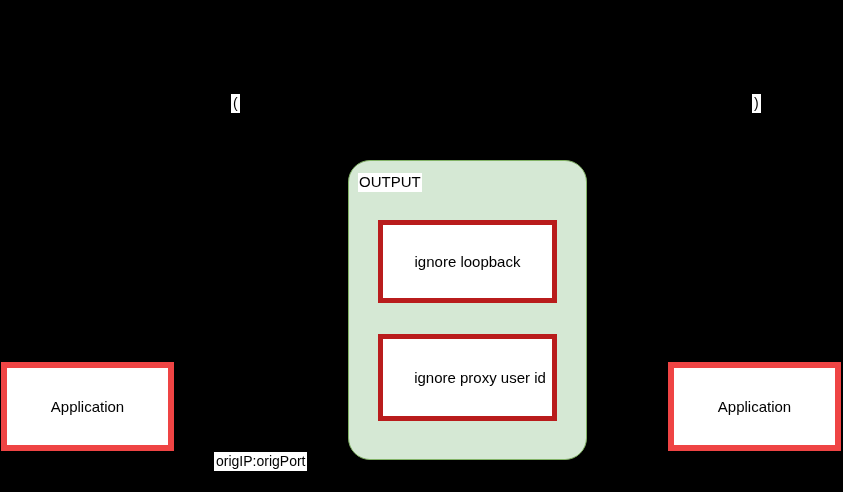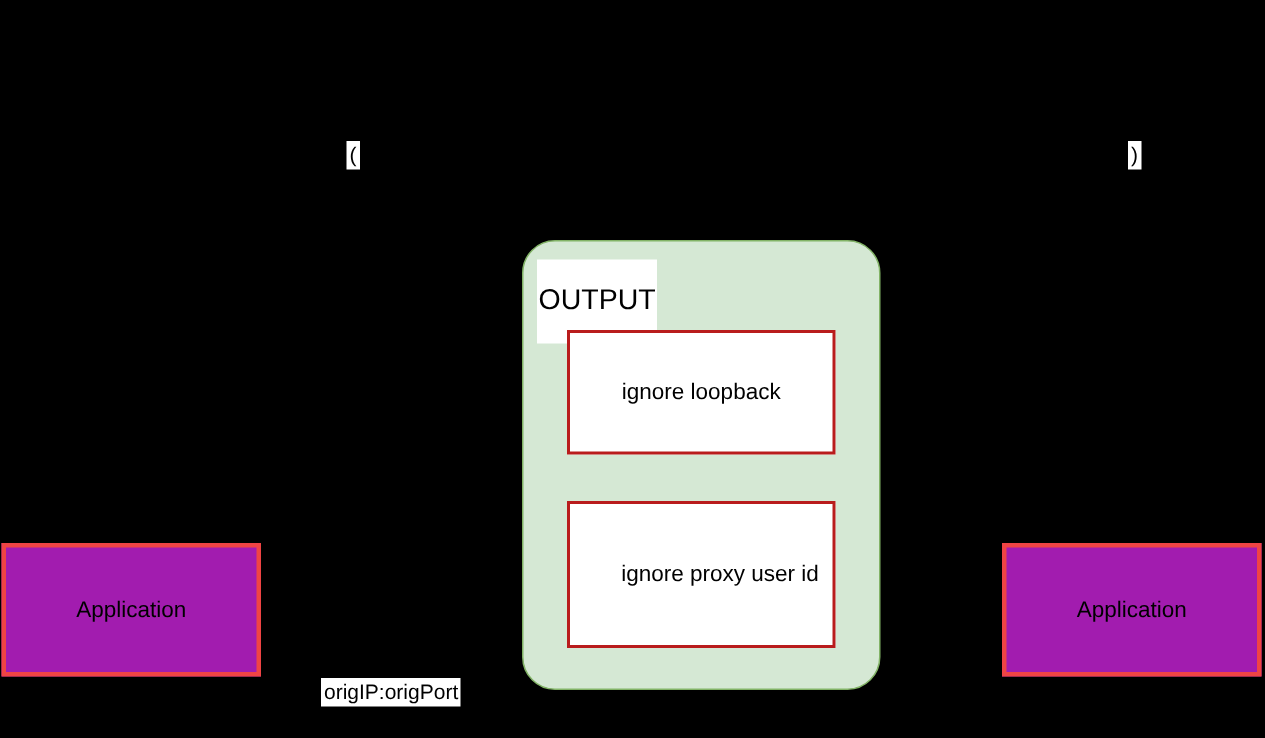--- a/index.html
+++ b/index.html
@@ -25,42 +25,42 @@
     display: flex;
     align-items: center;
     justify-content: center;
     text-align: center;
     font-size: 15px;
     color: #000000;
     line-height: 1.2;
   }
 
   .app-box {
-    background: #a21caf;
-    border: 3px solid #ef4444;
+    background: #ffffff;
+    border: 6px solid #ef4444;
   }
 
   .group-box {
     background: #d5e8d4;
     border: 1px solid #82b366;
     border-radius: 22px;
     display: block;
   }
 
   .proc-box {
     background: #ffffff;
-    border: 2px solid #b91c1c;
+    border: 5px solid #b91c1c;
   }
 
   .group-label {
     position: absolute;
     background: #ffffff;
     color: #000000;
-    font-size: 19px;
-    padding: 16px 1px;
+    font-size: 15px;
+    padding: 0 1px;
     white-space: nowrap;
     line-height: 1.25;
   }
 
   .edge-label {
     position: absolute;
     background: #ffffff;
     color: #000000;
     font-size: 14px;
     padding: 1px 2px;
@@ -100,21 +100,21 @@
 
   <div class="node group-box" style="left:348px; top:160px; width:239px; height:300px;">
   </div>
 
   <div class="group-label" style="left:358px; top:173px;">OUTPUT</div>
 
   <div class="node proc-box" style="left:378px; top:220px; width:179px; height:83px;">
     <span>ignore loopback</span>
   </div>
 
-  <div class="node proc-box" style="left:378px; top:334px; width:179px; height:98px;padding-left:25px;">
+  <div class="node proc-box" style="left:378px; top:334px; width:179px; height:87px;padding-left:25px;">
     <span>ignore proxy user id</span>
   </div>
 
   <div class="node app-box" style="left:1px; top:362px; width:173px; height:89px;">
     <span>Application</span>
   </div>
 
   <div class="node app-box" style="left:668px; top:362px; width:173px; height:89px;">
     <span>Application</span>
   </div>

